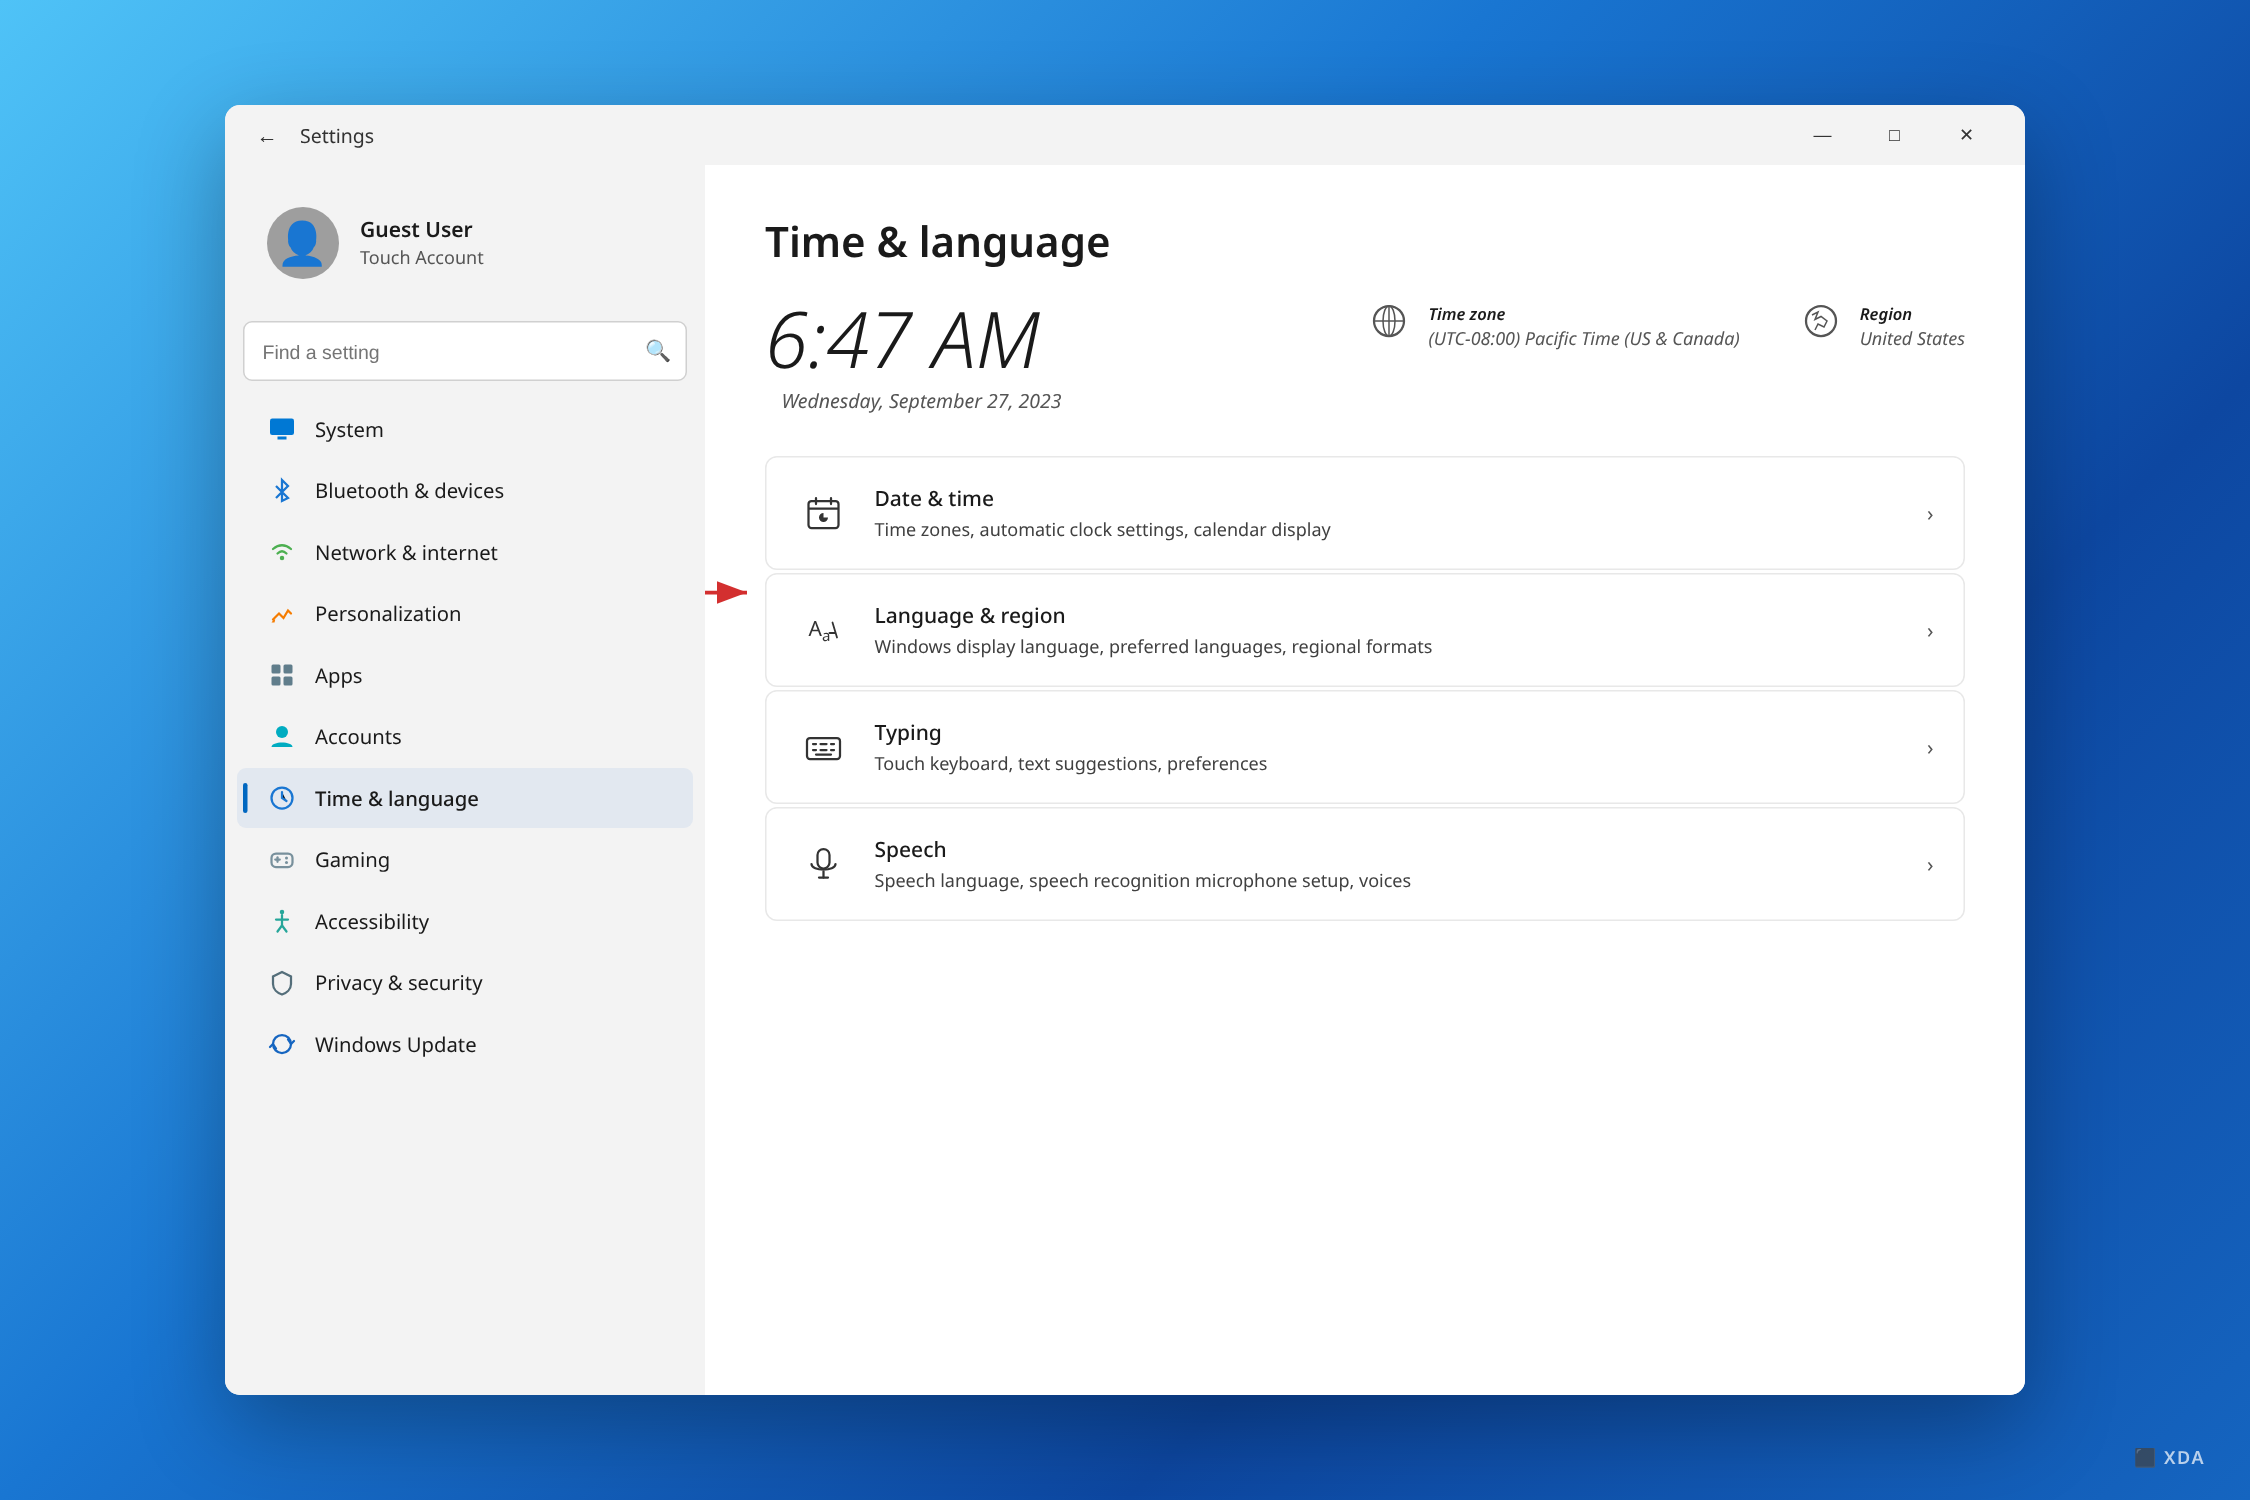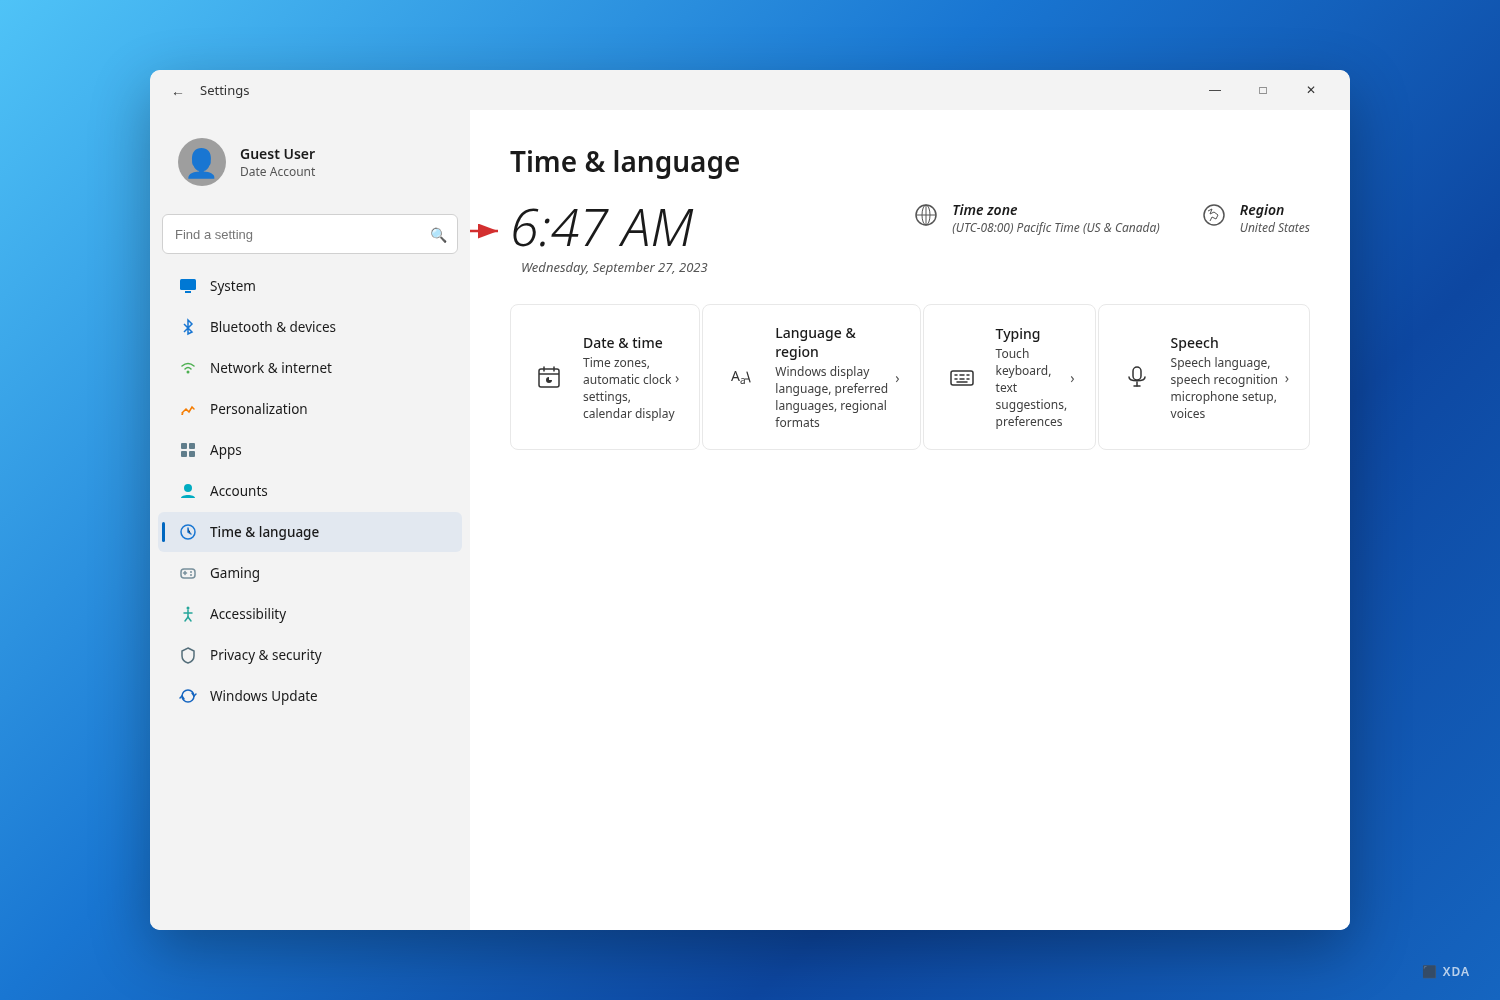--- a/index.html
+++ b/index.html
@@ -206,30 +206,31 @@
       display: flex;
       align-items: center;
       gap: 12px;
     }
     .time-info-icon {
       font-size: 22px;
       color: #555;
     }
     .time-info-text {}
     .time-info-label {
-      font-size: 14px;
+      font-size: 11px;
       font-weight: 600;
       color: #1a1a1a;
     }
     .time-info-value {
       font-size: 12px;
       color: #555;
     }
     .settings-list {
       display: flex;
+      flex-direction: column;
       gap: 2px;
     }
     .settings-item {
       display: flex;
       align-items: center;
       padding: 18px 20px;
       border: 1px solid #e8e8e8;
       border-radius: 8px;
       cursor: pointer;
       background: #fff;
@@ -298,21 +299,21 @@
   <div class="content-area">
 
     <div class="sidebar">
 
       <div class="user-section">
         <div class="avatar">
           <span class="avatar-icon">👤</span>
         </div>
         <div class="user-info">
           <div class="user-name">Guest User</div>
-          <div class="user-type">Date Account</div>
+          <div class="user-type">Touch Account</div>
         </div>
       </div>
 
       <div class="search-box">
         <input class="search-input" type="text" placeholder="Find a setting" style="">
         <span class="search-icon-wrap">🔍</span>
       </div>
 
       <div>
         <div class="nav-item">

